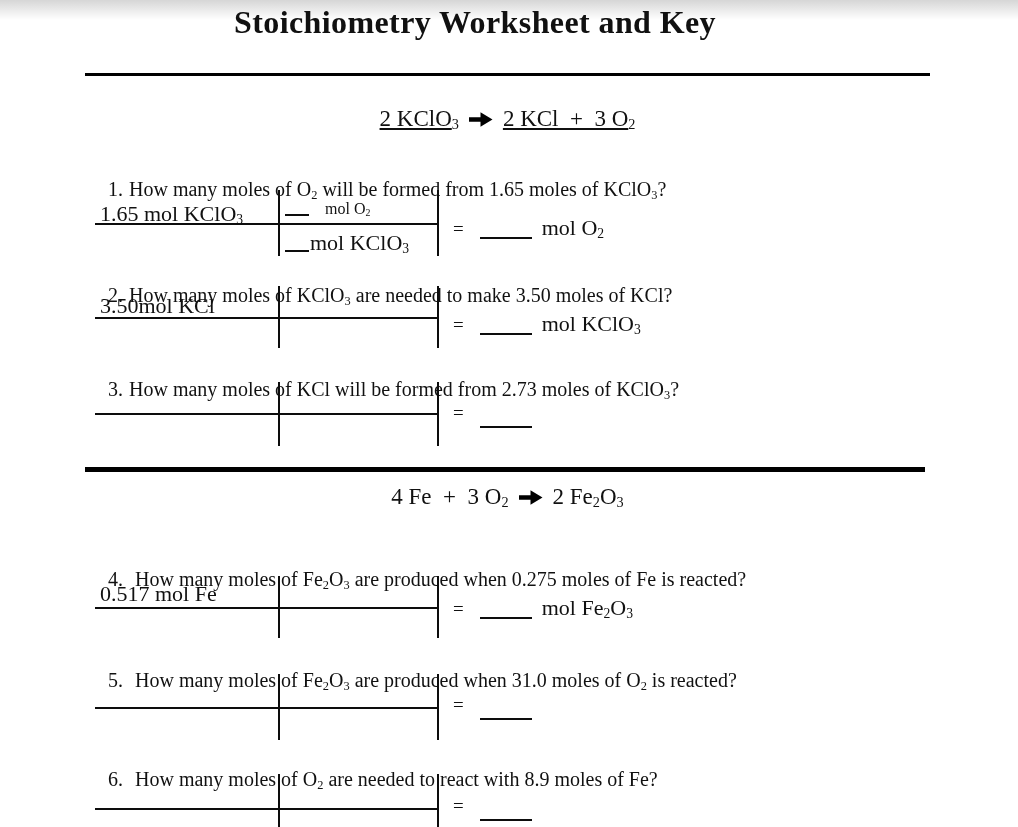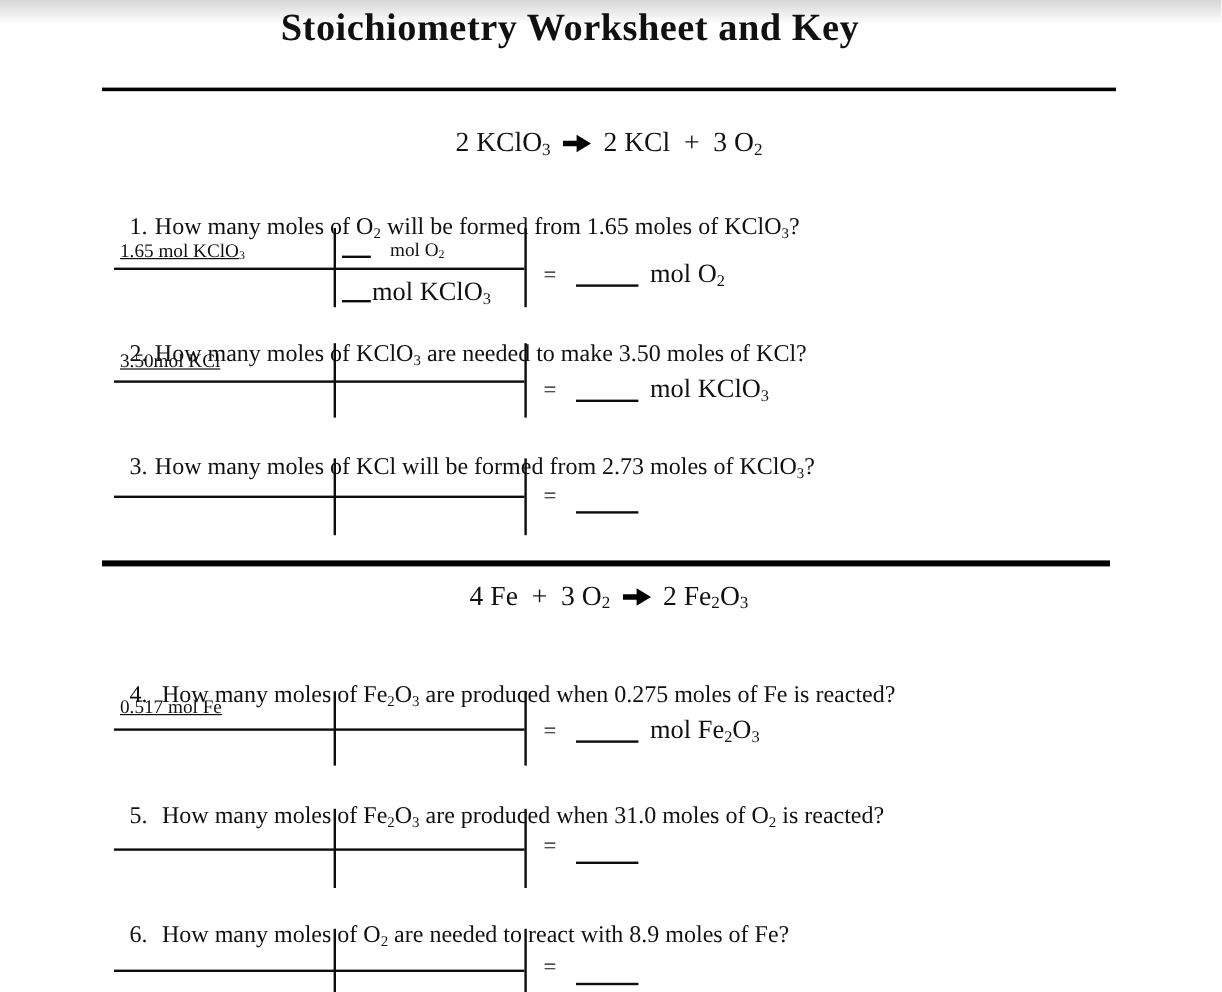--- a/index.html
+++ b/index.html
@@ -35,21 +35,21 @@
   .q { position:absolute; left:88px; font-size:20px; white-space:pre; }
   .q .q-text.gap-sm { margin-left:6px;text-align:right; }
   .q .q-text.gap-lg { margin-left:12px;margin-top:37px; }
 
   .grid { position:absolute; left:95px; width:620px; }
   .hline { position:absolute; left:0; width:342px; height:2px; background:#0d0d0d; }
   .vbar  { position:absolute; top:0; bottom:0; width:2px; background:#0d0d0d; }
   .vbar.b1 { left:183px; }
   .vbar.b2 { left:342px; }
 
-  .given { position:absolute; left:5px; font-size:16px; white-space:pre;text-decoration:underline; }
+  .given { position:absolute; left:5px; font-size:22px; white-space:pre; }
   .num   { position:absolute; left:190px; top:10px; font-size:16px; white-space:pre; }
   .den   { position:absolute; left:190px; top:40px; font-size:22px; white-space:pre; }
 
   .mini-blank {
     display:inline-block; width:24px; height:3px;
     border-bottom:2px solid #0d0d0d; vertical-align:-2px;
   }
   .num .mini-blank { margin-right:16px; }
   .den .mini-blank { margin-right:1px; }
 
@@ -63,21 +63,21 @@
 </style>
 </head>
 <body>
 
 <div id="canvas">
 
   <div class="title">Stoichiometry Worksheet and Key</div>
 
   <div class="rule" style="left:85px; top:73px; width:845px; height:3px;"></div>
 
-  <div class="eq" style="top:106px;">
+  <div class="eq" style="top:106px;text-decoration:underline;">
     <span class="part">2 KClO<sub>3</sub></span>
     <span class="arrow">
       <svg width="24" height="17" viewBox="0 0 24 17" aria-hidden="true">
           <path d="M0 6.2 H11.5 V1.2 L23.5 8.5 L11.5 15.8 V10.8 H0 Z" fill="#000"></path>
         </svg>
     </span>
     <span class="part">2 KCl  +  3 O<sub>2</sub></span>
   </div>
 
   <div class="q" style="top:155px;">

